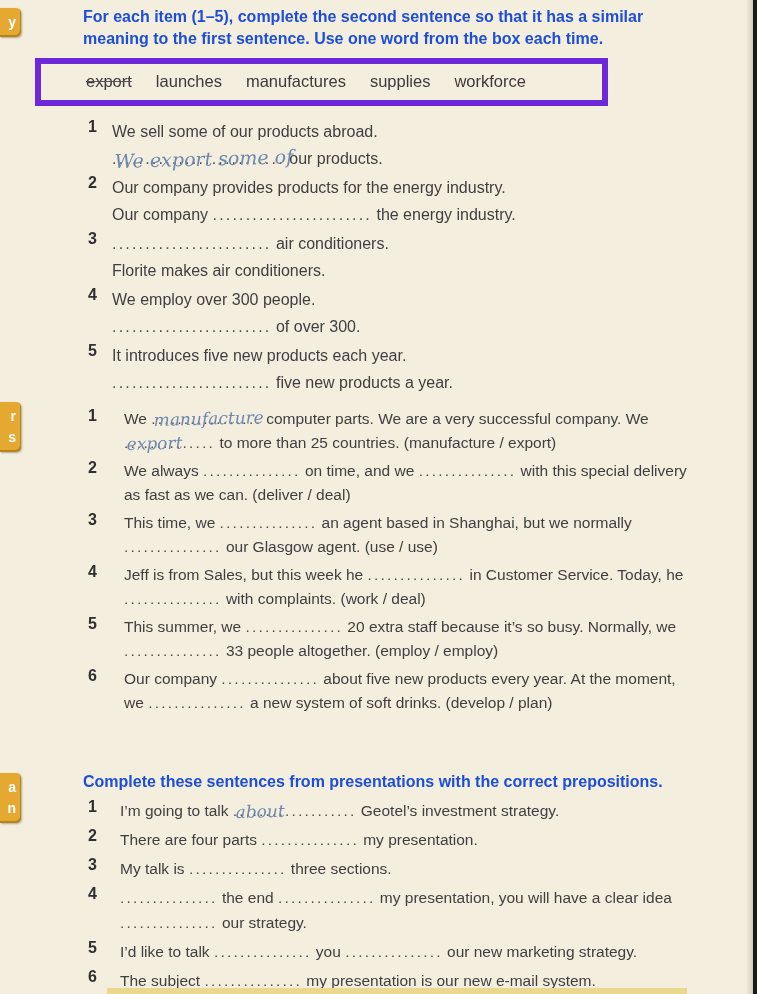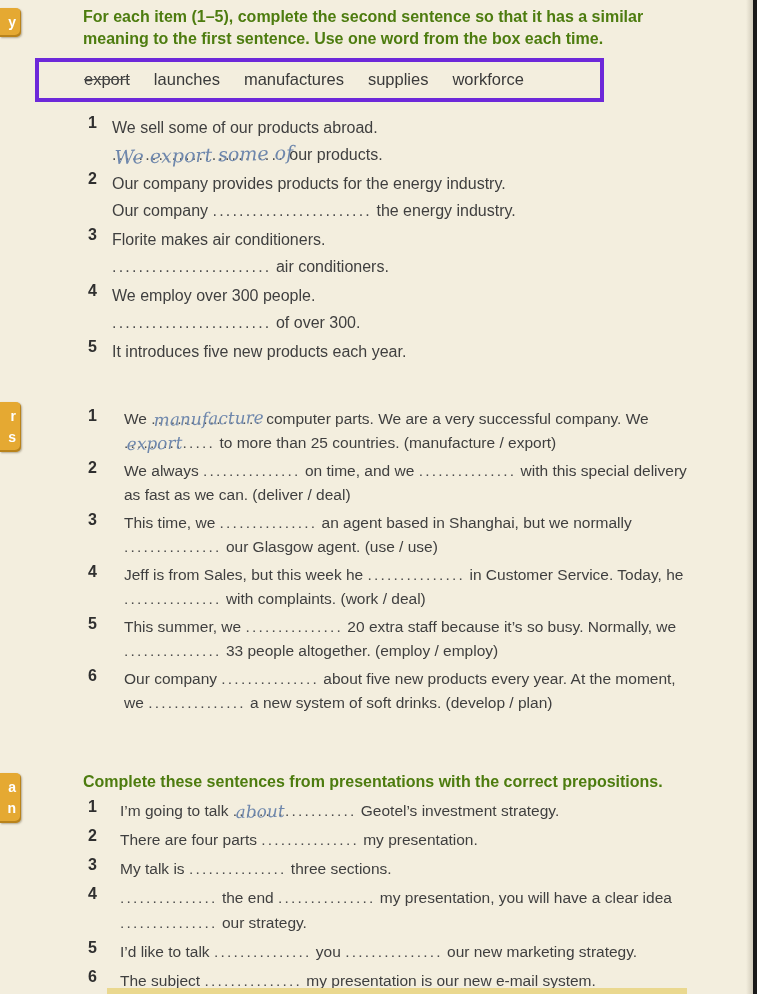--- a/index.html
+++ b/index.html
@@ -19,26 +19,26 @@
     background:#e5a932; color:#fff; font-weight:bold; font-size:14px;
     text-align:right; padding:4px 5px 4px 2px;
     border-radius:0 5px 5px 0;
     box-shadow: inset -1px -2px 0 rgba(130,85,0,.45), 1px 1px 2px rgba(60,40,0,.35);
   }
   .tab span { display:block; line-height:21px; }
 
   .heading {
     margin-left:83px; width:648px;
     font-weight:bold; font-size:16px; line-height:21.5px;
-    color:#4d7c0f; white-space:pre-line;
+    color:#1d4ed8; white-space:pre-line;
   }
 
   .wordbox {
     margin:9px 0 0 35px; width:506px;
-    border:4px solid #6d28d9;
+    border:6px solid #6d28d9;
     padding:8px 10px 9px 45px;
     font-size:16.5px; color:#3a3a3a;
   }
   .word { margin-right:24px; }
   .word.struck { text-decoration:line-through; text-decoration-color:#555; }
 
   .items { margin-left:88px; margin-top:12px; }
   .item-row { display:flex; }
   .item-num { width:24px; flex:none; font-weight:bold; color:#2f2f2f; }
   .item-body { flex:1; }
@@ -96,35 +96,36 @@
         <div class="item-row">
           <span class="item-num">2</span>
           <div class="item-body">
             <div class="line"><span class="txt">Our company provides products for the energy industry.</span></div>
             <div class="line"><span class="txt">Our company </span><span class="dots">........................</span><span class="txt"> the energy industry.</span></div>
           </div>
         </div>
         <div class="item-row">
           <span class="item-num">3</span>
           <div class="item-body">
+            <div class="line"><span class="dots">........................</span><span class="txt"> air conditioners.</span></div>
             <div class="line"><span class="txt">Florite makes air conditioners.</span></div>
-            <div class="line"><span class="dots">........................</span><span class="txt"> air conditioners.</span></div>
           </div>
         </div>
         <div class="item-row">
           <span class="item-num">4</span>
           <div class="item-body">
             <div class="line"><span class="txt">We employ over 300 people.</span></div>
             <div class="line"><span class="dots">........................</span><span class="txt"> of over 300.</span></div>
           </div>
         </div>
         <div class="item-row">
           <span class="item-num">5</span>
           <div class="item-body">
             <div class="line"><span class="txt">It introduces five new products each year.</span></div>
+            <div class="line"><span class="dots">........................</span><span class="txt"> five new products a year.</span></div>
           </div>
         </div>
       </div>
   </div>
 
   <div class="section sec-1">
     <div class="tab">
       <span>r</span>
       <span>s</span>
     </div>

